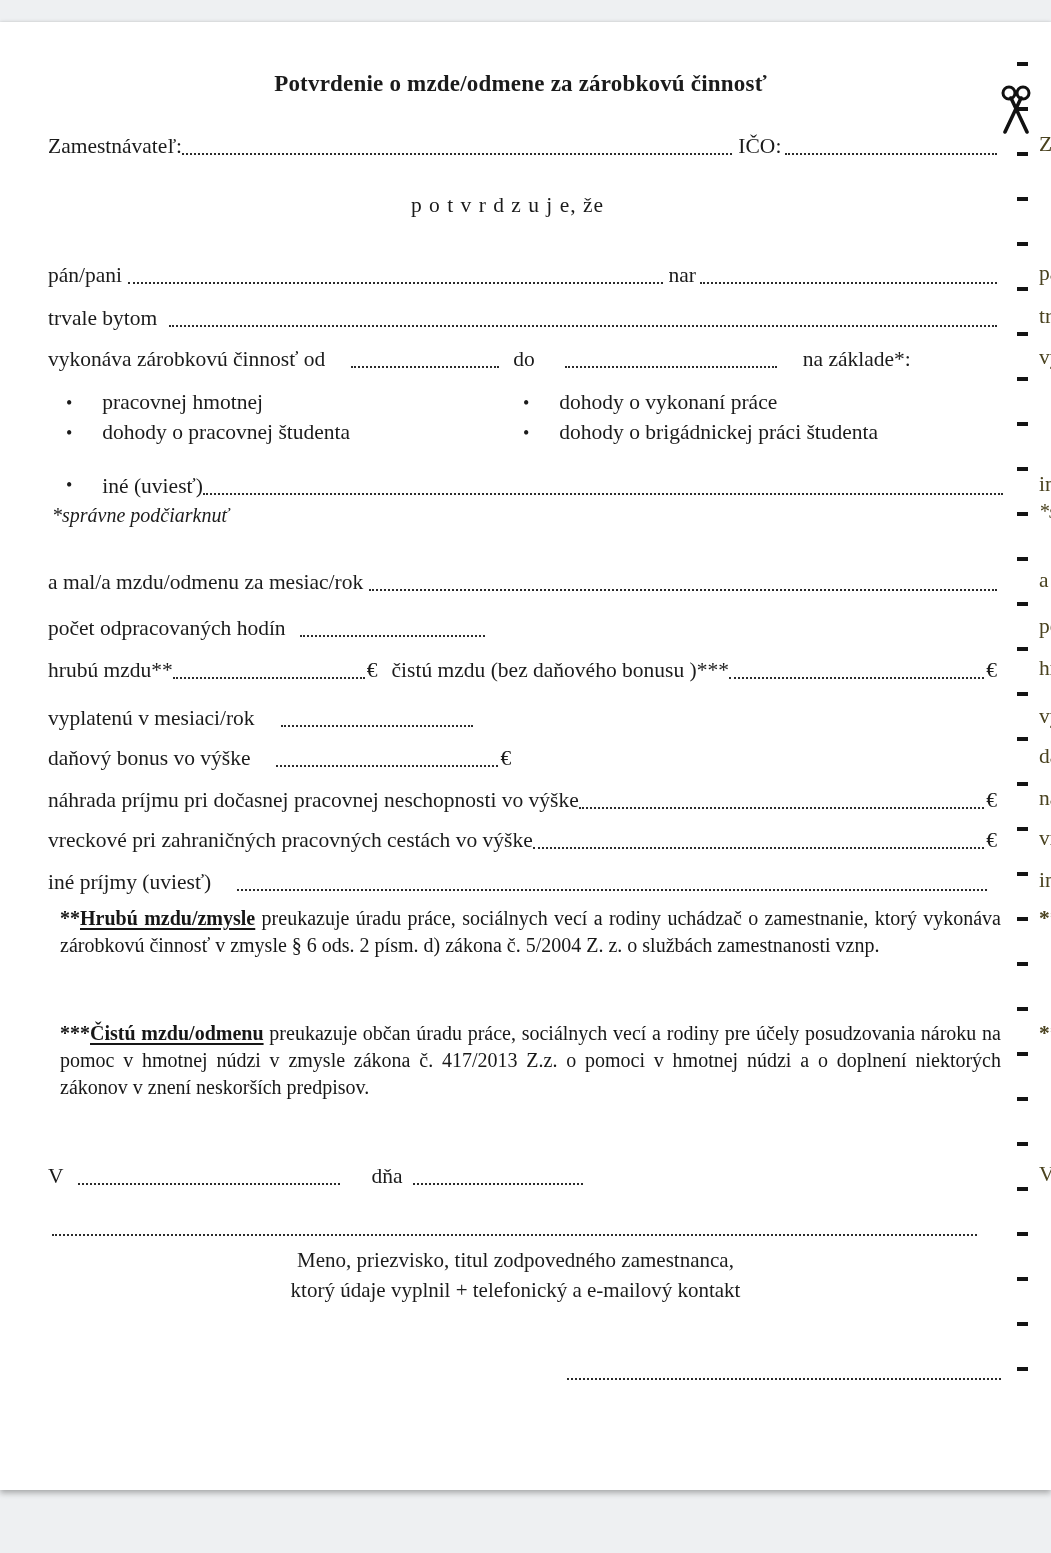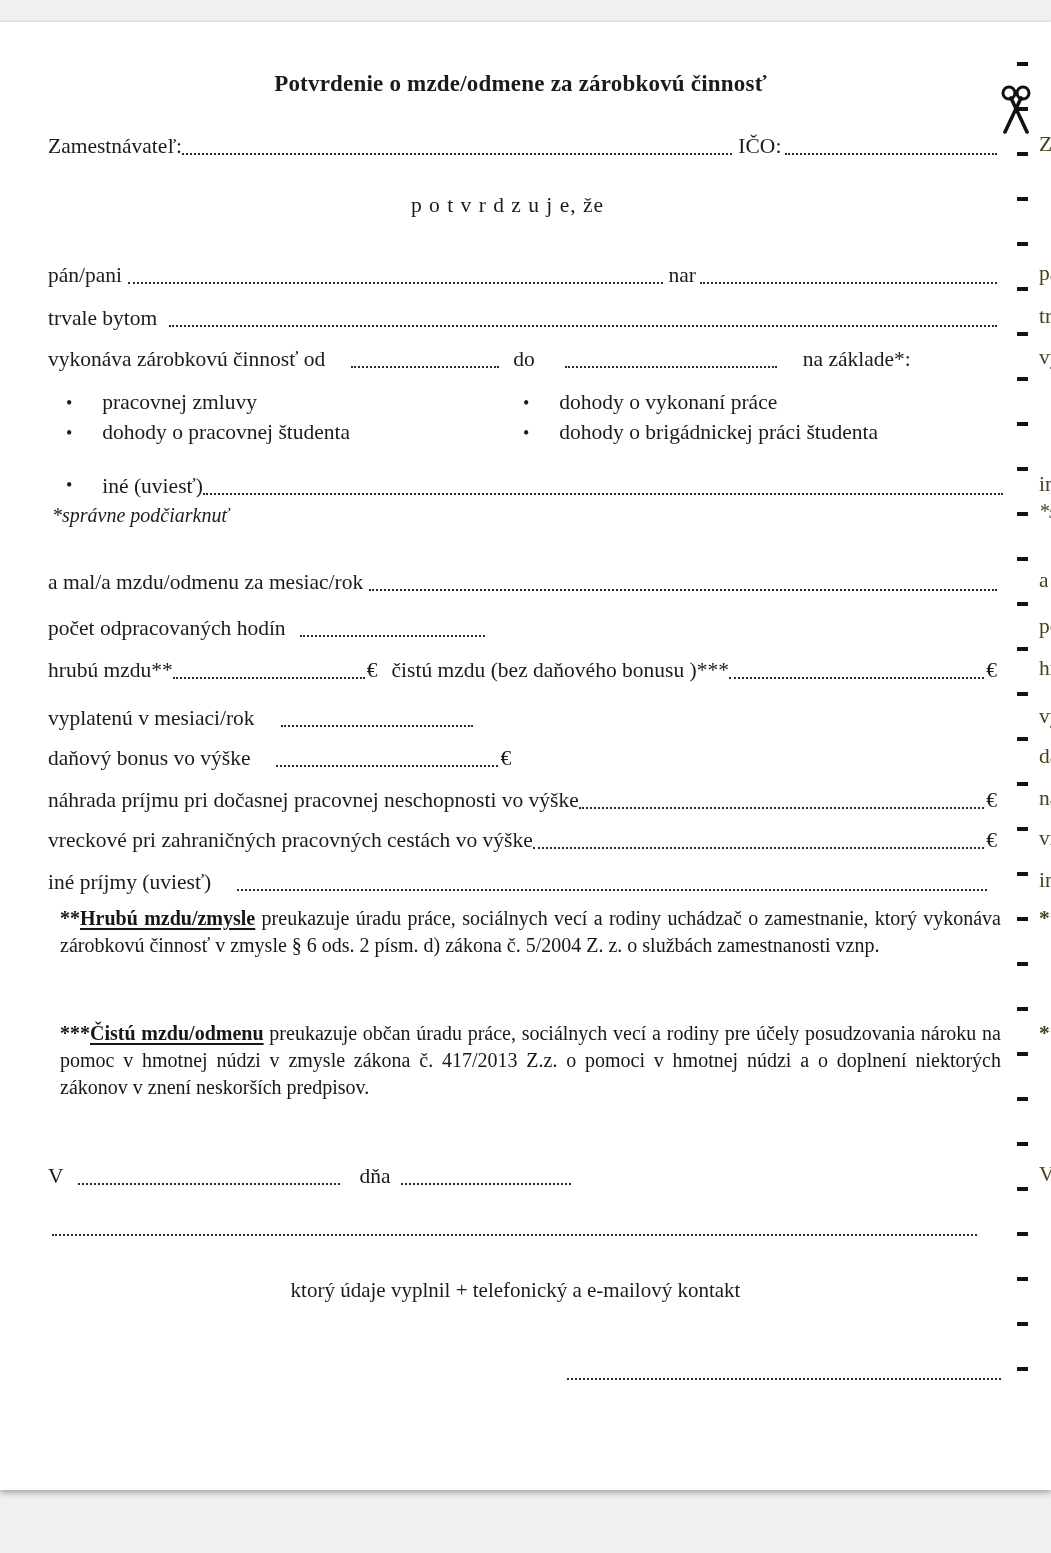--- a/index.html
+++ b/index.html
@@ -55,21 +55,21 @@
   }
   .scissors{position:absolute;left:999px;top:62px;}
   .copy2{
     position:absolute;left:1036px;top:0;width:15px;height:100%;overflow:hidden;
   }
   .copy2 span{
     position:absolute;left:3px;white-space:nowrap;font-size:21.5px;color:#4a421f;
   }
   .copy2 span.b{font-weight:bold;}
   .ml6{margin-left:6px;} .ml10{margin-left:26px;} .ml12{margin-left:12px;}
-  .ml14{margin-left:14px;} .ml20{margin-left:20px;} .mr4{margin-right:4px;}
+  .ml14{margin-left:14px;} .ml20{margin-left:32px;} .mr4{margin-right:4px;}
   .euro{margin-left:2px;}
 </style>
 </head>
 <body>
 
 <div class="page">
 
   <div class="title">Potvrdenie o mzde/odmene za zárobkovú činnosť</div>
 
   <div class="row" style="top:110px">
@@ -97,21 +97,21 @@
     <span>vykonáva zárobkovú činnosť od</span>
     <span class="dots ml10" style="width:148px"></span>
     <span class="ml14 mr4">do</span>
     <span class="dots ml10" style="width:212px"></span>
     <span class="ml10">na základe*:</span>
   </div>
 
   <div class="brow" style="top:368px">
     <div class="bitem col1">
       <span class="bu">•</span>
-      <span>pracovnej zmluvy</span>
+      <span>pracovnej hmotnej</span>
     </div>
     <div class="bitem">
       <span class="bu">•</span>
       <span>dohody o vykonaní práce</span>
     </div>
   </div>
 
   <div class="brow" style="top:398px">
     <div class="bitem col1">
       <span class="bu">•</span>
@@ -190,20 +190,21 @@
 
   <div class="row" style="top:1140px">
     <span>V</span>
     <span class="dots ml14" style="width:262px"></span>
     <span class="ml20 mr4">dňa</span>
     <span class="dots ml6" style="width:170px"></span>
   </div>
 
   <div class="hline" style="top:1212px;left:52px;right:74px"></div>
 
+  <div class="centered" style="top:1226px">Meno, priezvisko, titul zodpovedného zamestnanca,</div>
   <div class="centered" style="top:1256px">ktorý údaje vyplnil + telefonický a e-mailový kontakt</div>
 
   <div class="stamp">
     <div class="sline"></div>
   </div>
 
   <div class="cutline"></div>
 
   <svg class="scissors" width="34" height="54" viewBox="0 0 34 54">
     <circle cx="10" cy="9" r="6" fill="none" stroke="#111" stroke-width="3"></circle>

